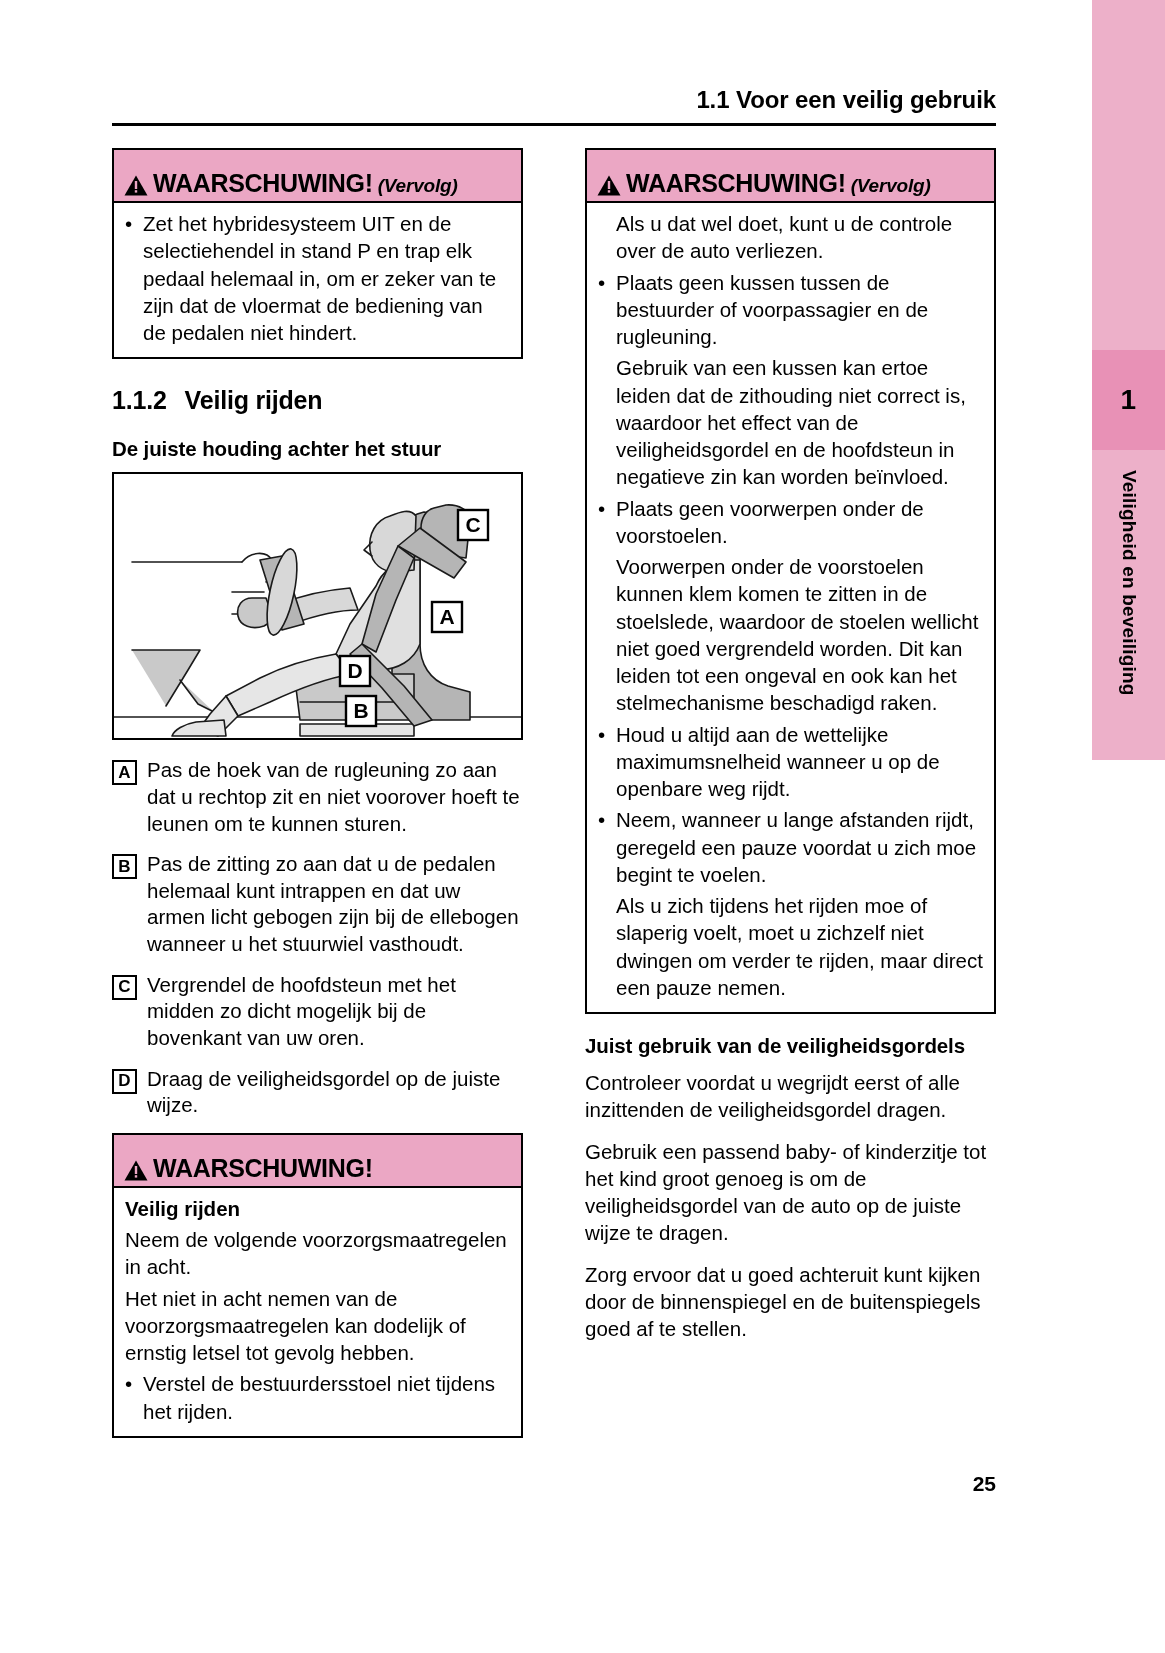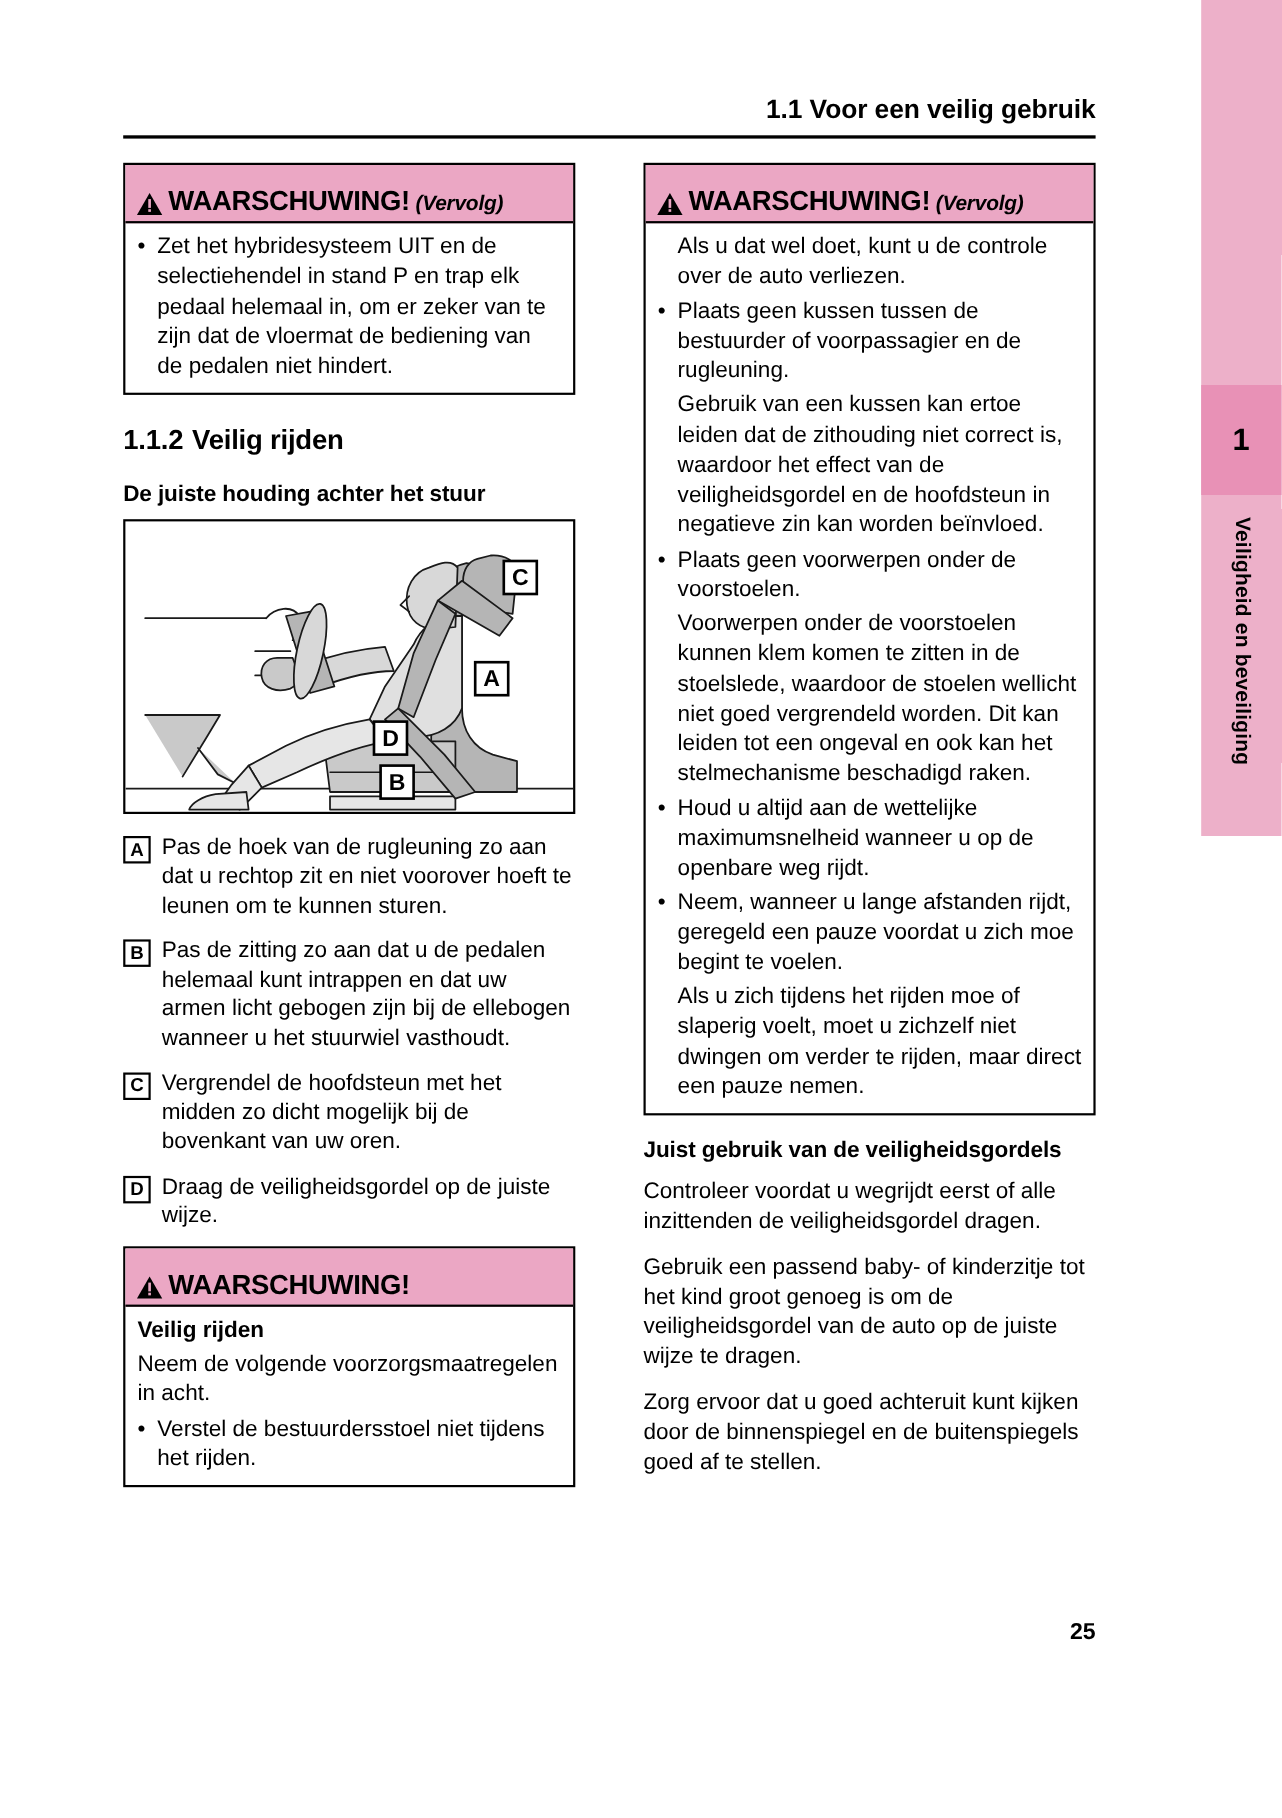--- a/index.html
+++ b/index.html
@@ -150,21 +150,21 @@
   }
   .warn-body > * + * { margin-top: 4px; }
 
   
   .h2 {
     font-size: 25px;
     font-weight: 700;
     letter-spacing: -0.2px;
     margin: 27px 0 16px 0;
   }
-  .h2 .num { margin-right: 8px; }
+  .h2 .num { margin-right: 18px; }
   .h3 {
     font-size: 20.5px;
     font-weight: 700;
     letter-spacing: -0.1px;
     margin: 22px 0 11px 0;
   }
   .body-p {
     font-size: 20.5px;
     line-height: 1.33;
     margin: 0 0 14px 0;
@@ -357,20 +357,21 @@
       <svg class="warn-tri" viewBox="0 0 24 21">
         <path d="M12 0.5 L23.5 20.5 L0.5 20.5 Z" fill="#000000"></path>
         <rect x="10.8" y="6" width="2.4" height="8" fill="#eba7c4"></rect>
         <rect x="10.8" y="15.2" width="2.4" height="2.4" fill="#eba7c4"></rect>
       </svg>
       <span class="warn-title">WAARSCHUWING!</span>
     </div>
     <div class="warn-body">
       <div style="font-weight:700;">Veilig rijden</div>
       <div>Neem de volgende voorzorgsmaatregelen in acht.</div>
+      <div>Het niet in acht nemen van de voorzorgsmaatregelen kan dodelijk of ernstig letsel tot gevolg hebben.</div>
       <div class="bullet">
         <span class="dot">•</span>
         <span class="btxt">Verstel de bestuurdersstoel niet tijdens het rijden.</span>
       </div>
     </div>
   </div>
 
 </div>
 
 <div class="col col-right">

